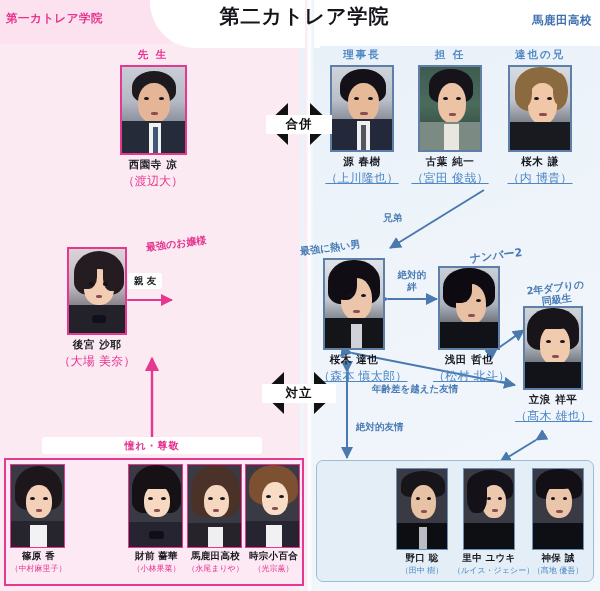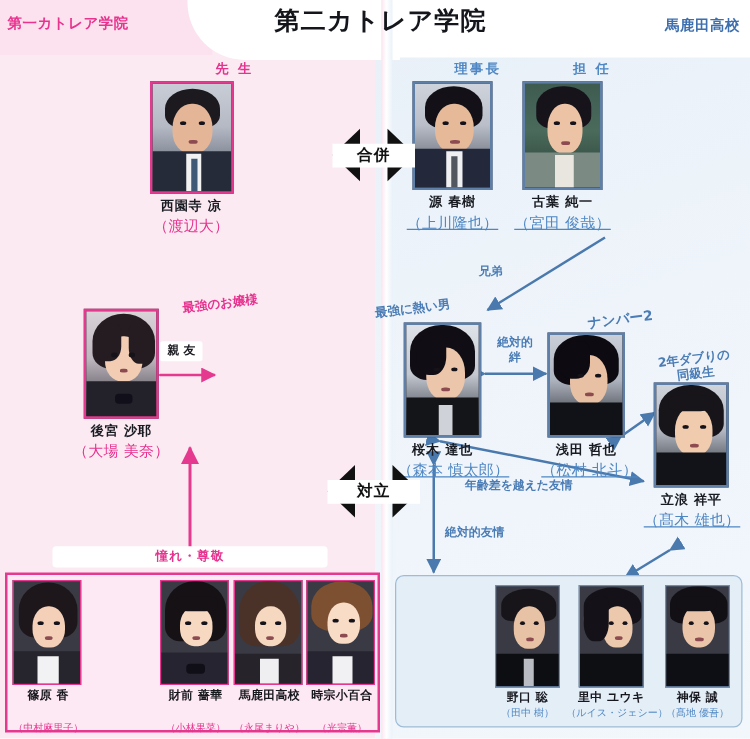--- a/index.html
+++ b/index.html
@@ -57,21 +57,20 @@
     background:#3b3b44;
     box-sizing:border-box;
     overflow:hidden;position:relative;
   }
   .ph.pink{border:2px solid #e5398f;}
   .ph.blue{border:2px solid #5d7fa8;}
   .ph .face{position:absolute;inset:0;}
   .role{
     font-size:10.5px;font-weight:bold;letter-spacing:2px;margin-bottom:3px;
     white-space:nowrap;
-    text-align:right;
   }
   .role.pink{color:#e5338f;}
   .role.blue{color:#4e87c4;}
   .nm{
     font-size:10.5px;font-weight:bold;color:#191b22;margin-top:3px;white-space:nowrap;
     letter-spacing:.6px;
   }
   .actor{font-size:12px;margin-top:1px;white-space:nowrap;letter-spacing:.2px;}
   .actor.pink{color:#e5338f;}
   .actor.blue{color:#4e87c4;text-decoration:underline;}
@@ -117,21 +116,21 @@
   .groupbox{position:absolute;box-sizing:border-box;}
   .groupbox.pink{border:2px solid #e5398f;background:#fde9f3;}
   .groupbox.blue{border:1.5px solid #9fbcd6;background:#e4eef7;border-radius:7px;}
 
   .minicard{position:absolute;text-align:center;}
   .minicard .mph{box-sizing:border-box;overflow:hidden;position:relative;background:#3a3a44;}
   .minicard .mph.pink{border:1.5px solid #e5398f;}
   .minicard .mph.blue{border:1.5px solid #6d8fb5;}
   .mnm{font-size:9.5px;font-weight:bold;color:#17171e;white-space:nowrap;margin-top:2px;letter-spacing:.3px;}
   .mac{font-size:8px;white-space:nowrap;margin-top:0px;}
-  .mac.pink{color:#e5338f;margin-top:14px;}
+  .mac.pink{color:#e5338f;}
   .mac.blue{color:#4e87c4;}
 
   .banner{
     position:absolute;background:#ffffff;border-radius:3px;
     font-size:10px;font-weight:bold;color:#e5338f;text-align:center;
     letter-spacing:1px;
   }
 </style>
 </head>
 <body>
@@ -315,20 +314,37 @@
         <div class="eye" style="left:36px;top:30px;width:5px;height:3px;"></div>
         <div class="mouth" style="left:29px;top:46px;width:7px;height:2.5px;"></div>
         <div class="body" style="height:28px;background:#7c8a84;"></div>
         <div style="position:absolute;bottom:0;left:24px;width:15px;height:26px;background:#e9e6e0;"></div>
       </div>
     </div>
     <div class="nm">古葉 純一</div>
     <div class="actor blue">（宮田 俊哉）</div>
   </div>
 
+  <div class="person" style="left:499px;top:48px;width:82px;">
+    <div class="role blue">達也の兄</div>
+    <div class="ph blue" style="width:64px;height:87px;">
+      <div class="face" style="background:linear-gradient(180deg,#d7dbe2 0%,#bfc4cd 40%,#2c3038 100%);">
+        <div class="hair" style="left:5px;top:0px;width:52px;height:44px;background:#8a6a3e;border-radius:48% 48% 30% 30%;"></div>
+        <div class="skin" style="left:18px;top:16px;width:29px;height:41px;background:#f0c7a7;"></div>
+        <div class="hair" style="left:5px;top:6px;width:17px;height:34px;background:#8a6a3e;border-radius:60% 20% 40% 40%;"></div>
+        <div class="hair" style="left:43px;top:6px;width:15px;height:32px;background:#8a6a3e;border-radius:20% 60% 40% 40%;"></div>
+        <div class="eye" style="left:24px;top:30px;width:5px;height:3px;"></div>
+        <div class="eye" style="left:37px;top:30px;width:5px;height:3px;"></div>
+        <div class="mouth" style="left:29px;top:46px;width:8px;height:3px;"></div>
+        <div class="body" style="height:28px;background:#191a20;"></div>
+      </div>
+    </div>
+    <div class="nm">桜木 謙</div>
+    <div class="actor blue">（内 博貴）</div>
+  </div>
 
   <div class="rel blue" style="left:383px;top:212px;">兄弟</div>
 
   <div class="rel blue skew" style="left:300px;top:242px;font-size:10px;">最強に熱い男</div>
 
   <div class="person" style="left:318px;top:258px;width:72px;">
     <div class="ph blue" style="width:62px;height:92px;">
       <div class="face" style="background:linear-gradient(180deg,#dfe3e9 0%,#c3c8d1 45%,#21232b 100%);">
         <div class="hair" style="left:3px;top:0px;width:52px;height:44px;background:#100e14;border-radius:48% 48% 26% 26%;"></div>
         <div class="skin" style="left:16px;top:18px;width:31px;height:42px;background:#ecc6ab;"></div>

